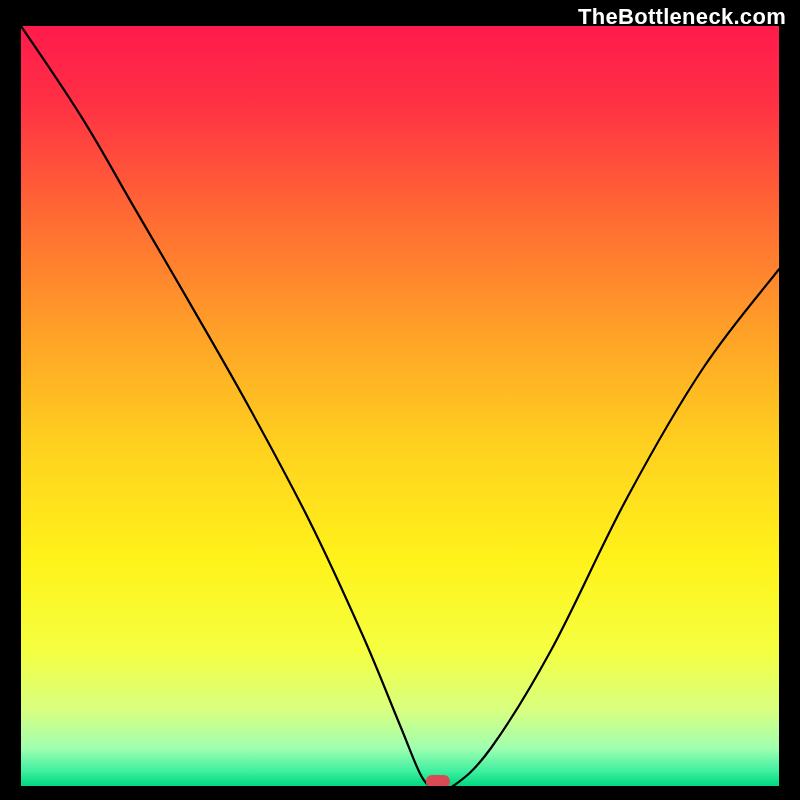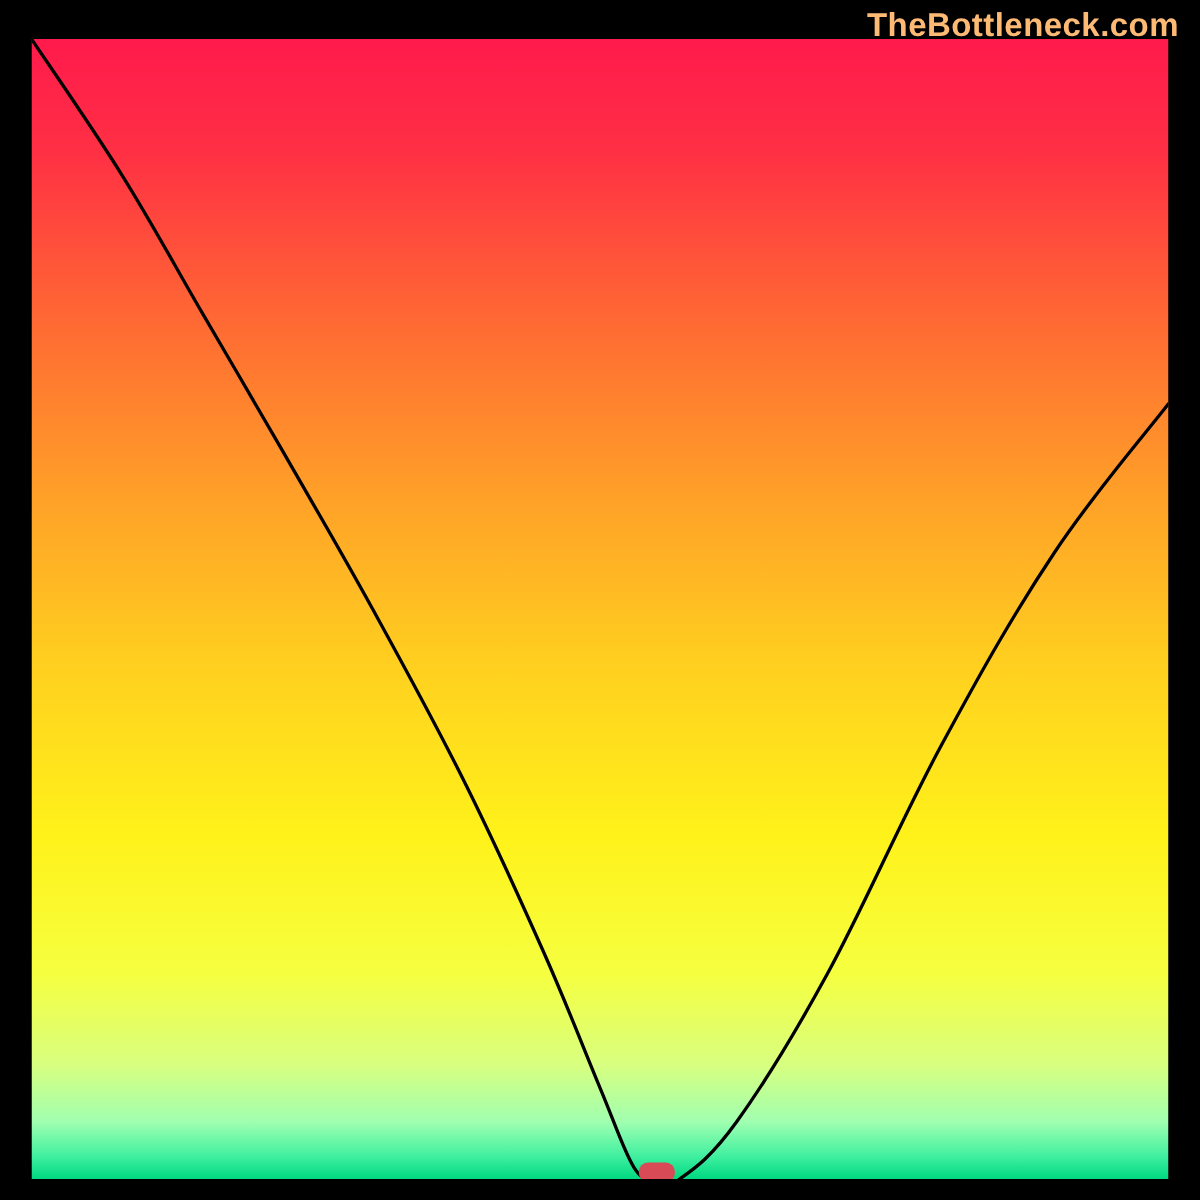--- a/index.html
+++ b/index.html
@@ -15,21 +15,21 @@
     height: 800px;
     background: #000;
   }
   .watermark {
     position: absolute;
     top: 4px;
     right: 14px;
     font-family: Arial, Helvetica, sans-serif;
     font-size: 22px;
     font-weight: 600;
-    color: #fdba74;
+    color: #ffffff;
     letter-spacing: 0.3px;
     text-align: right;
   }
   svg {
     position: absolute;
     left: 21px;
     top: 26px;
     display: block;
   }
   .curve {

